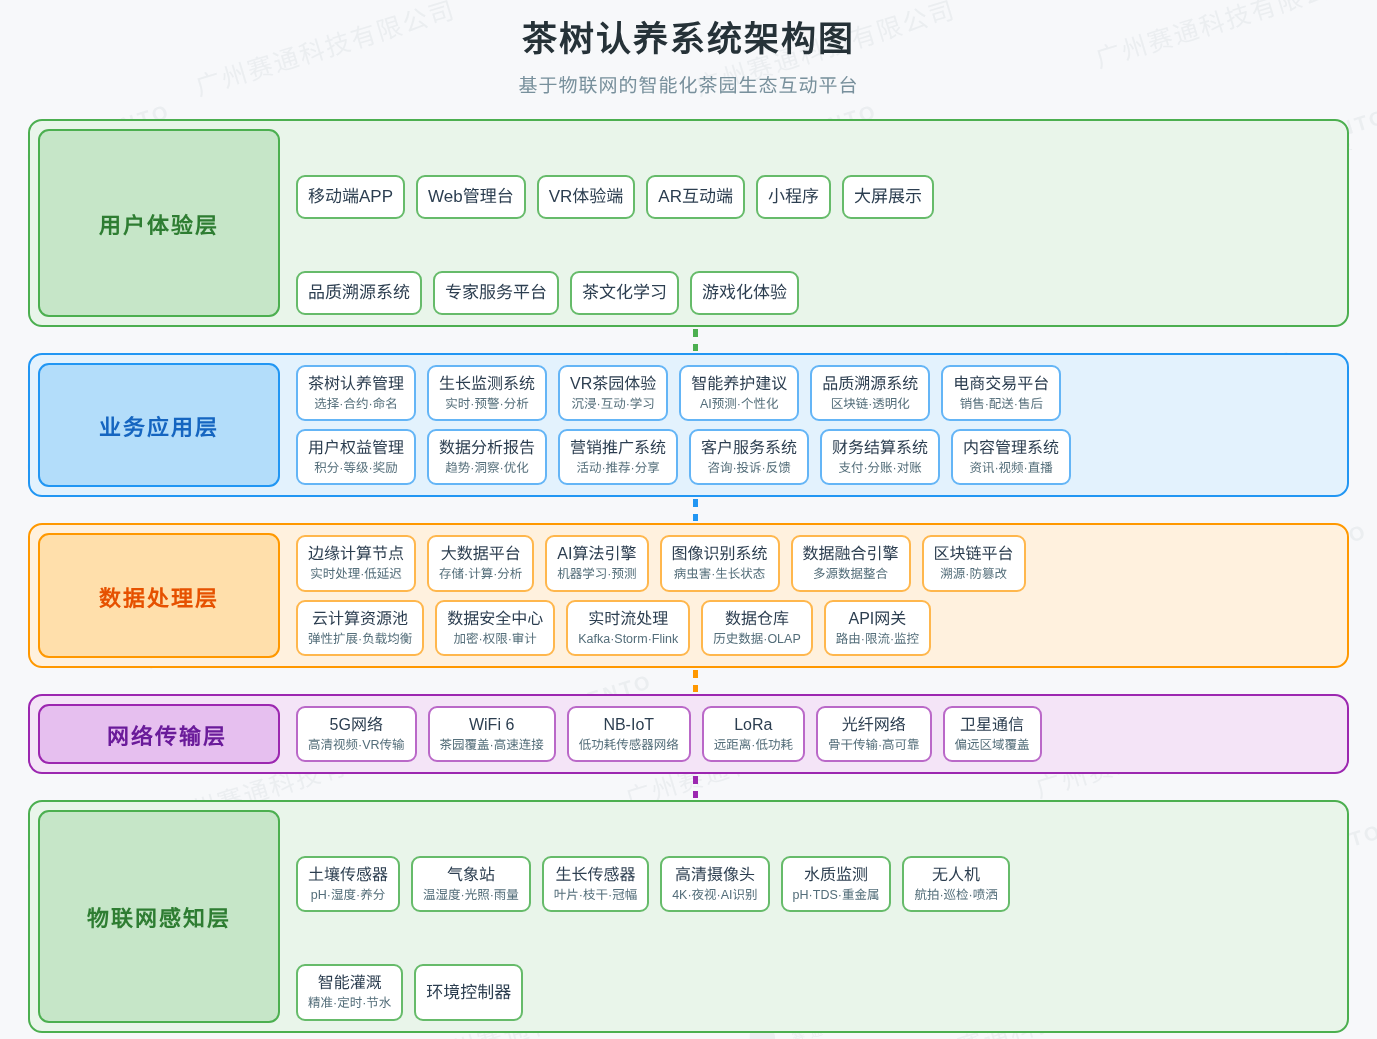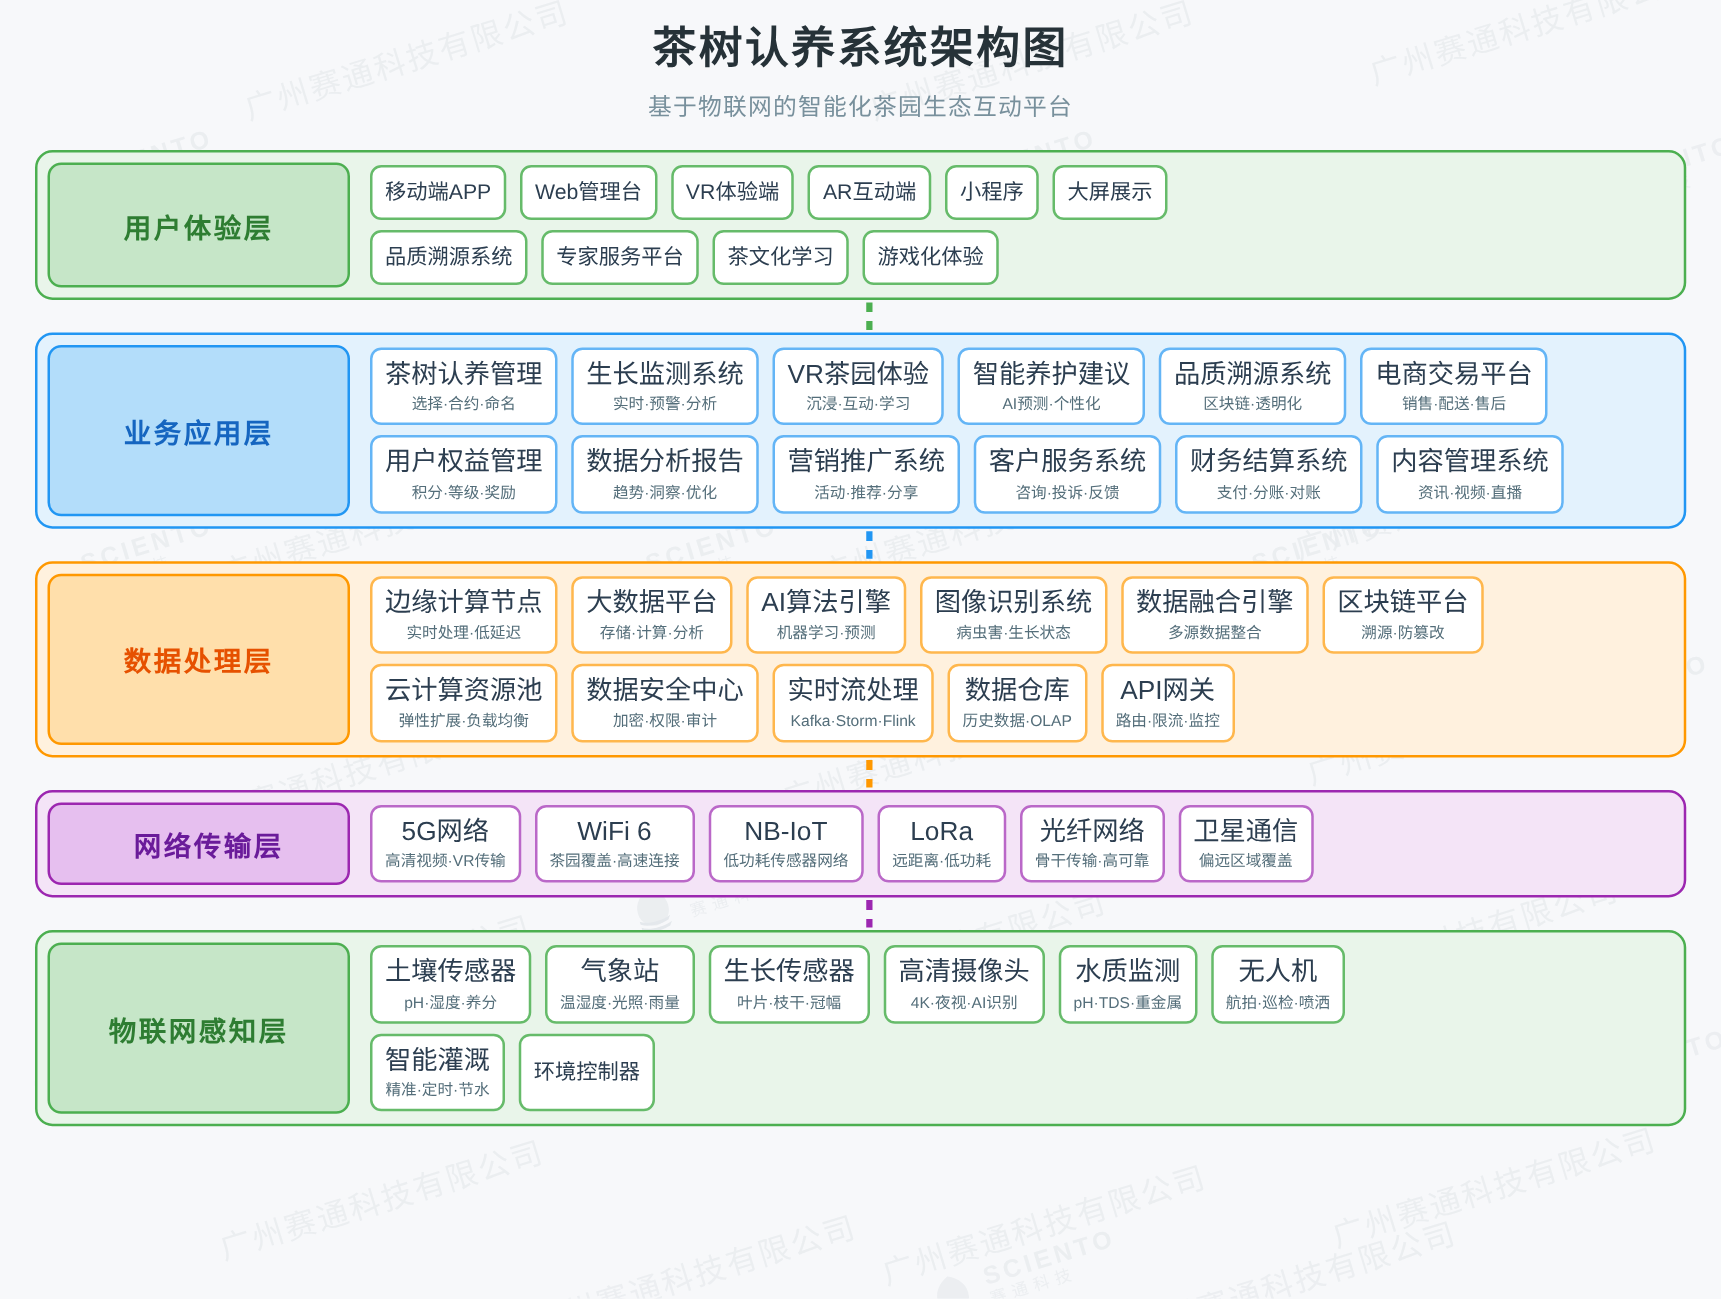--- a/index.html
+++ b/index.html
@@ -130,38 +130,38 @@
     border-radius: 9px;
     display: flex;
     flex-direction: column;
     align-items: center;
     justify-content: center;
     text-align: center;
     padding: 7px 10px;
     min-height: 44px;
   }
   .card .c-title {
-    font-size: 21px;
+    font-size: 16px;
     color: #2c3e50;
     line-height: 1.25;
     white-space: nowrap;
   }
   .card .c-sub {
     font-size: 12.5px;
     color: #546e7a;
     line-height: 1.3;
     margin-top: 2px;
     white-space: nowrap;
   }
   .card.single .c-title { font-size: 17px; }
 
   
   .layer.theme-green  { border-color:#4caf50; background:#e9f5ea; }
   .layer.theme-green  .layer-label { border-color:#4caf50; background:#c6e6c8; color:#2e7d32; }
-  .layer.theme-green  .card { border-color:#66bb6a; }
+  .layer.theme-green  .card { border-color:#66bb6a;margin-top:44px; }
 
   .layer.theme-blue   { border-color:#2196f3; background:#e3f2fd; }
   .layer.theme-blue   .layer-label { border-color:#2196f3; background:#b3ddfa; color:#1565c0; }
   .layer.theme-blue   .card { border-color:#64b5f6; }
 
   .layer.theme-orange { border-color:#ff9800; background:#fff1de; }
   .layer.theme-orange .layer-label { border-color:#ff9800; background:#ffdfab; color:#e65100; }
   .layer.theme-orange .card { border-color:#ffb74d; }
 
   .layer.theme-purple { border-color:#9c27b0; background:#f4e4f7; }

